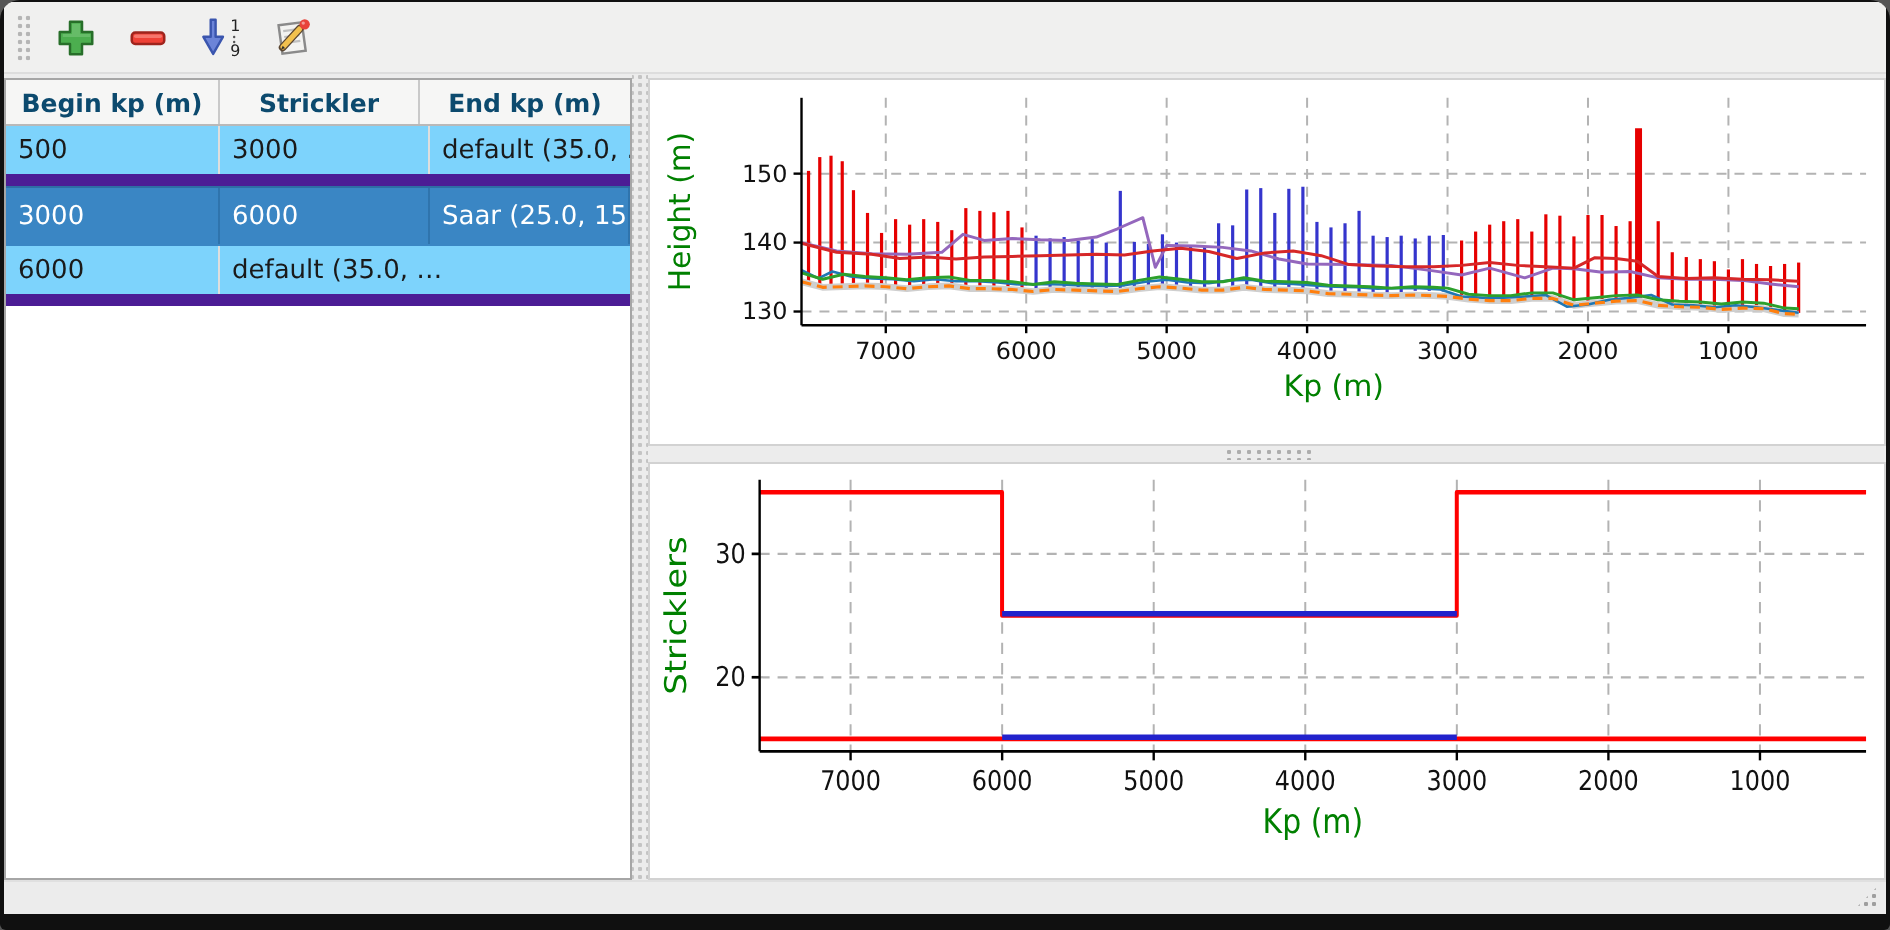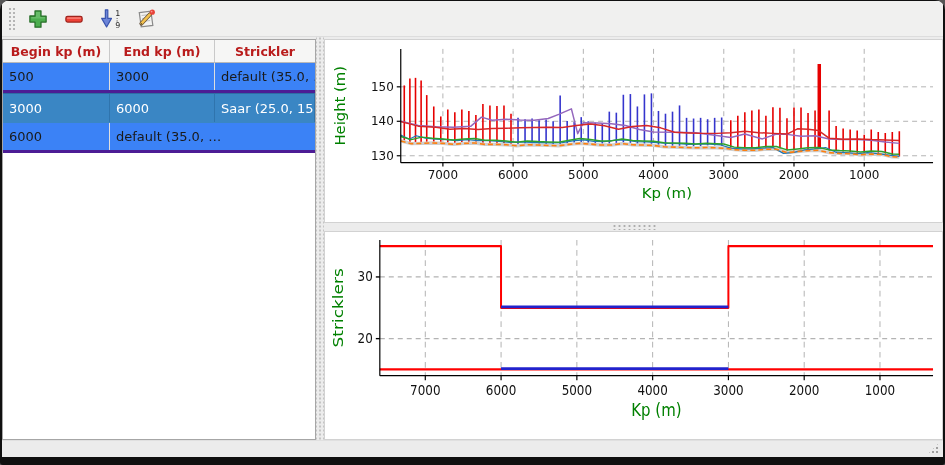--- a/index.html
+++ b/index.html
@@ -18,25 +18,25 @@
     padding-left:4px;flex:0 0 auto;}
   .tb-handle{width:7px;height:24px;margin:0 8px 0 2px;
     background-image:radial-gradient(circle,#b5b5b5 1px,transparent 1.3px);background-size:4px 4px;}
   .tb-btn{width:30px;height:30px;background:transparent;border:none;padding:2px;margin-right:6px;cursor:pointer;
     display:flex;align-items:center;justify-content:center;}
   
   .content{flex:1 1 auto;display:flex;background:#ececec;min-height:0;}
   .table-panel{width:314px;margin-top:2px;background:#ffffff;border:1px solid #a6a6a6;flex:0 0 auto;
     display:flex;flex-direction:column;overflow:hidden;}
   .thead{display:flex;height:23px;background:#f6f6f5;border-bottom:1px solid #b9b9b9;flex:0 0 auto;}
-  .th{font-size:12.5px;font-weight:bold;color:#b91c1c;display:flex;align-items:center;justify-content:center;
+  .th{font-size:12.5px;font-weight:bold;color:#0c4a6e;display:flex;align-items:center;justify-content:center;
     border-right:1px solid #c9c9c9;}
   .th:last-child{border-right:none;}
   .c0{width:107px;} .c1{width:105px;} .c2{width:100px;flex:1;}
-  .trow{display:flex;height:30px;border-bottom:3px solid #4c1d95;background:#3b82f6;}
+  .trow{display:flex;height:30px;border-bottom:6px solid #4c1d95;background:#7dd3fc;}
   .tcell{font-size:13px;color:#1a1a1a;display:flex;align-items:center;padding-left:6px;
     border-right:1px solid #dedede;white-space:nowrap;overflow:hidden;}
   .tcell:last-child{border-right:none;}
   .trow.selected{background:#3a86c4;border-top:1px solid #2e6da4;border-bottom:1px solid #3a86c4;}
   .trow.selected .tcell{color:#ffffff;border-right:1px solid #2f74ad;}
   .vsplitter{width:8px;flex:0 0 auto;
     background-image:radial-gradient(circle,#c4c4c4 1px,transparent 1.2px);background-size:4px 4px;
     background-position:center;}
   .charts{flex:1 1 auto;display:flex;flex-direction:column;padding-top:2px;min-width:0;}
   .chart-panel{background:#ffffff;border:1px solid #d2d2d2;overflow:hidden;}
@@ -97,22 +97,22 @@
           <circle cx="13.6" cy="2.9" r="0.7" fill="#f49a94"></circle>
         </svg>
       </button>
     </div>
 
     <div class="content">
 
       <div class="table-panel">
         <div class="thead">
           <div class="th c0">Begin kp (m)</div>
+          <div class="th c2">Strickler</div>
           <div class="th c1">End kp (m)</div>
-          <div class="th c2">Strickler</div>
         </div>
         <div id="table-body">
             <div class="trow">
               <div class="tcell c0">500</div>
               <div class="tcell c1">3000</div>
               <div class="tcell c2">default (35.0, …</div>
             </div>
             <div class="trow selected">
               <div class="tcell c0">3000</div>
               <div class="tcell c1">6000</div>

